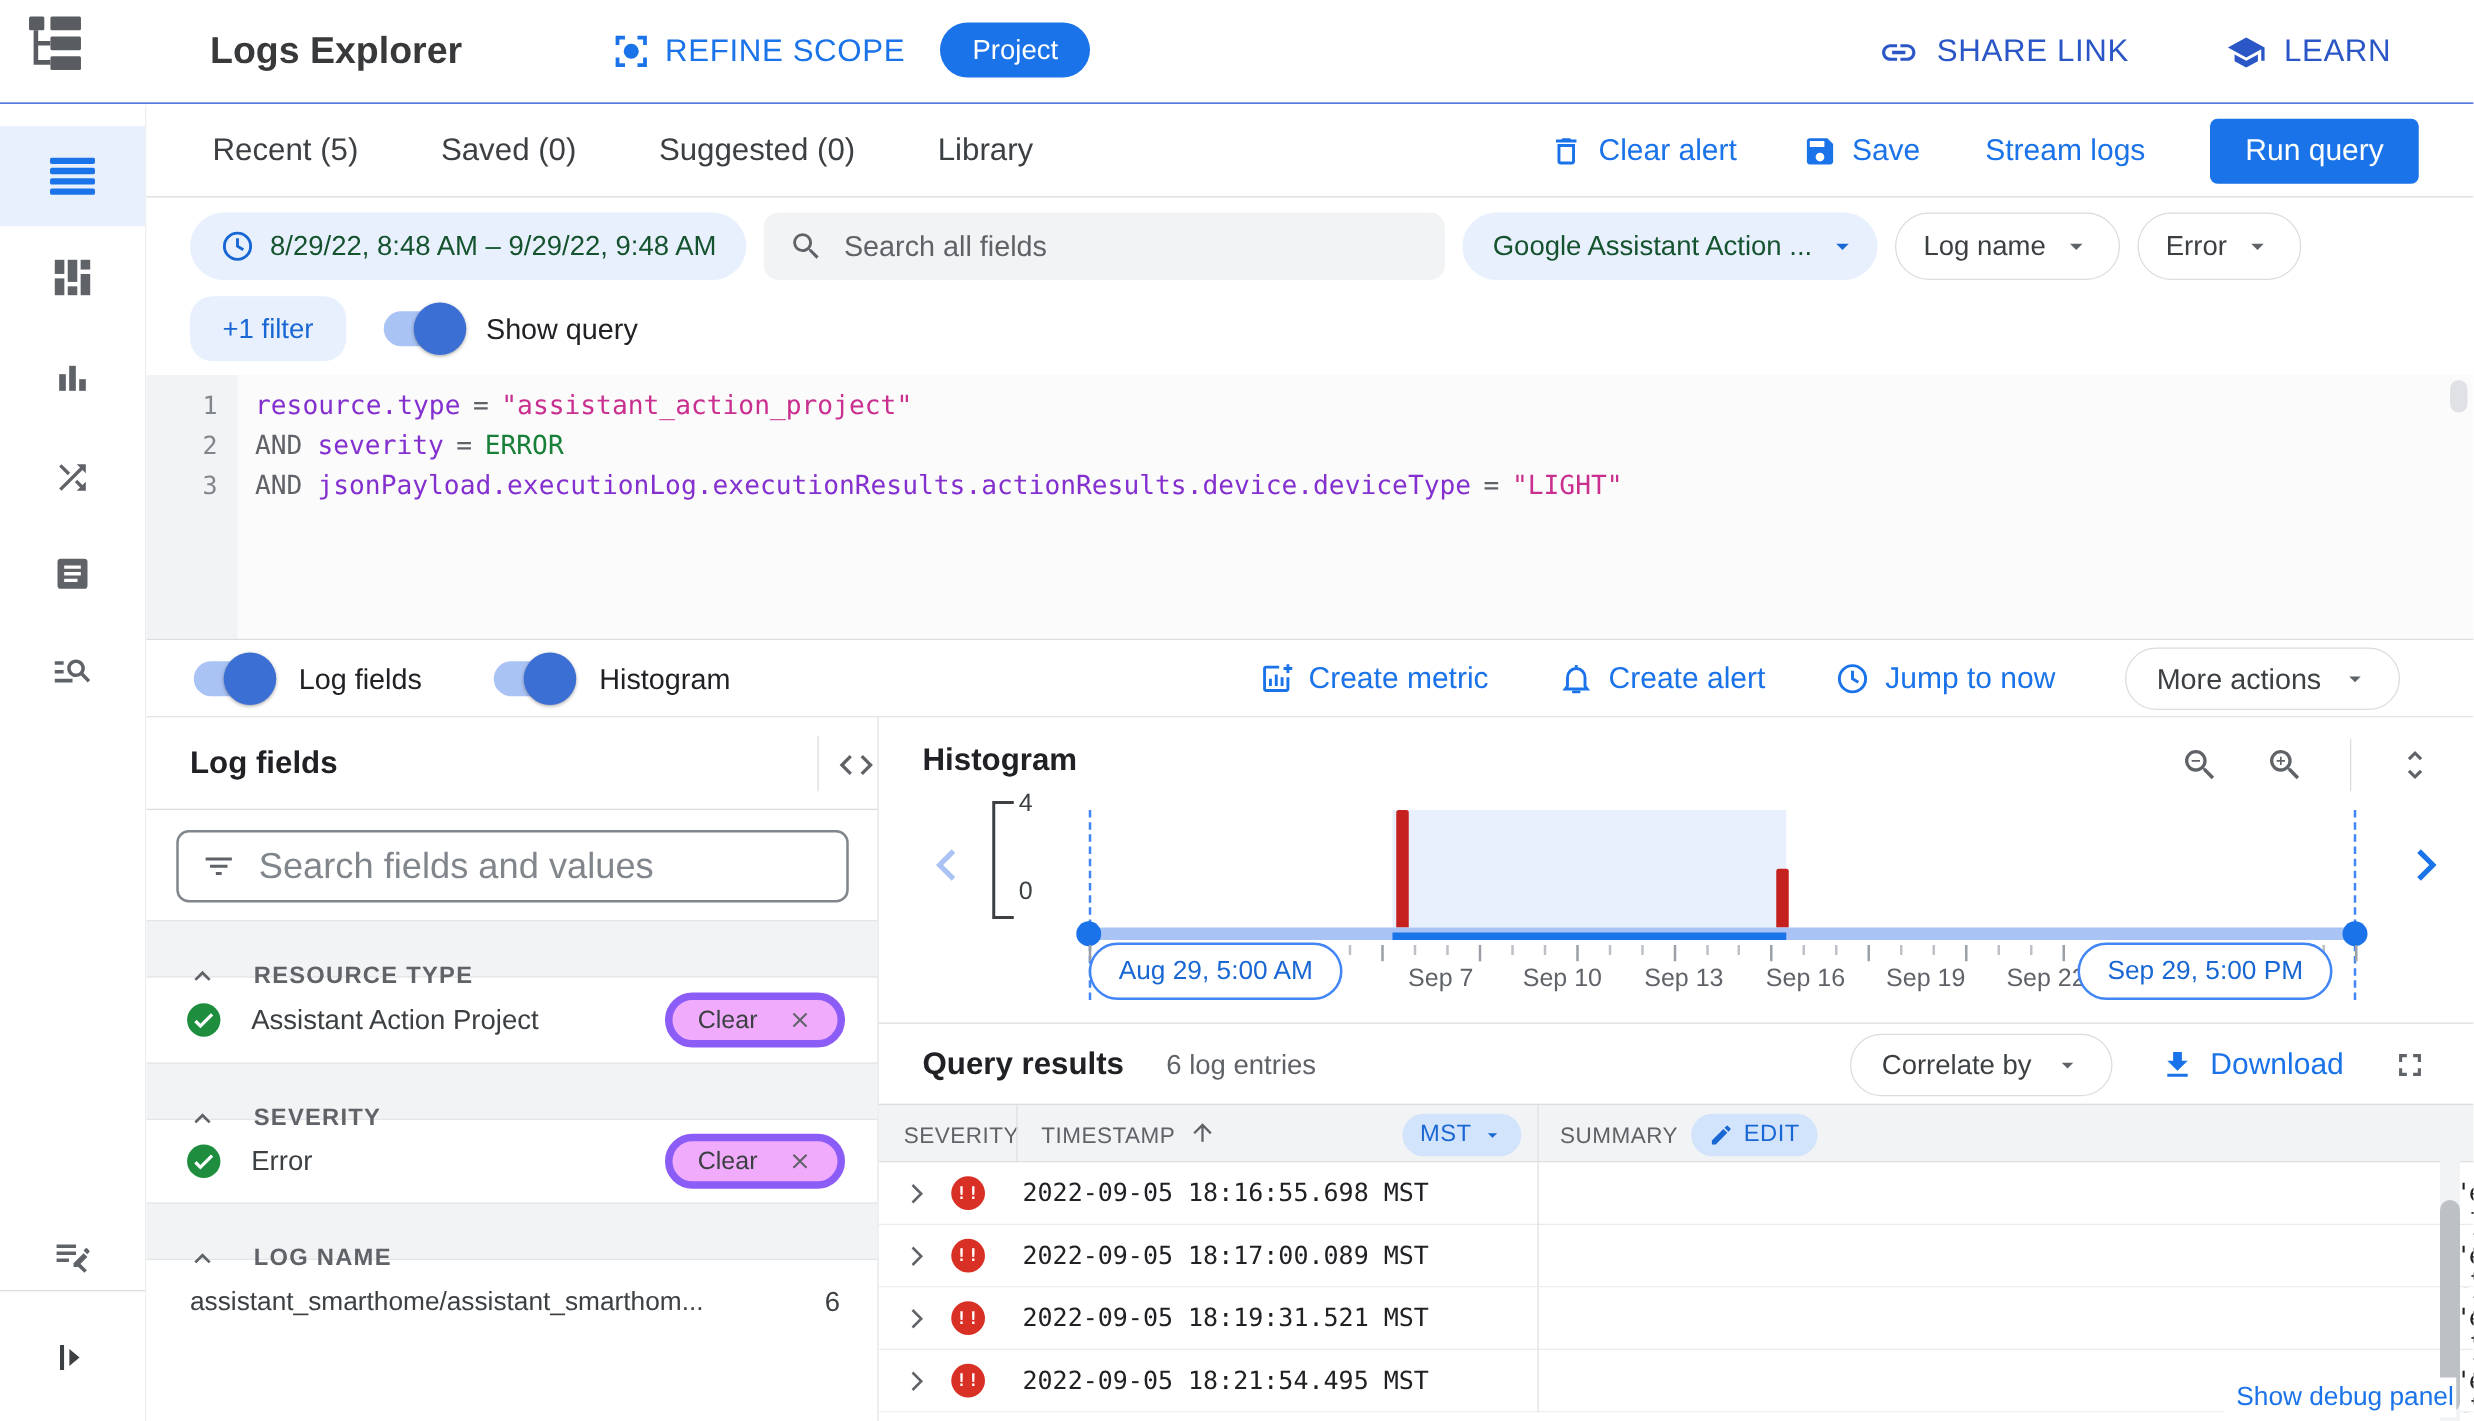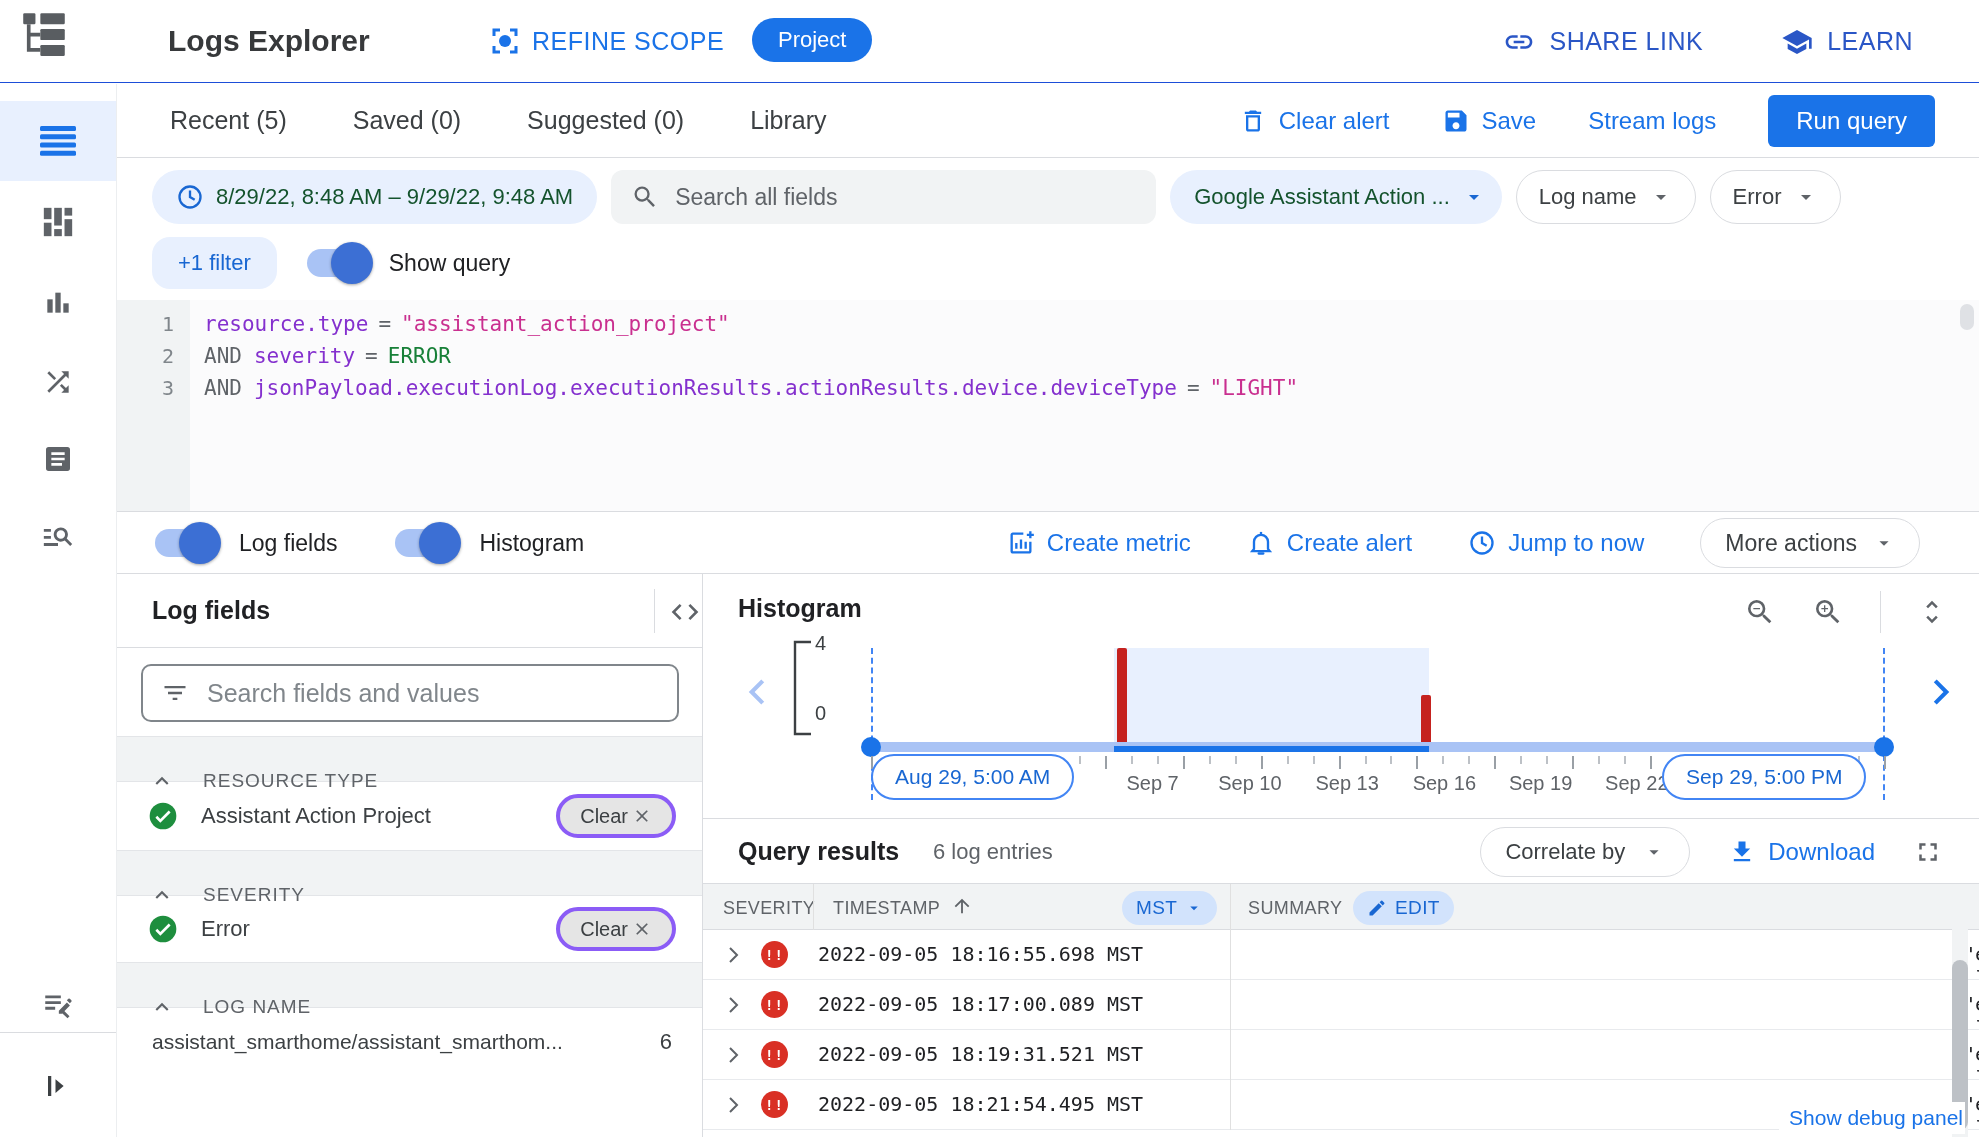--- a/index.html
+++ b/index.html
@@ -74,27 +74,27 @@
   .actright { position:absolute; right:59px; top:0; height:62px; gap:56px; }
   .more-pill { height:50px; padding:0 24px; border:1px solid #dadce0; border-radius:25px; display:flex; align-items:center; gap:16px; font-size:23px; color:#3c4043; cursor:pointer; }
 
   
   .lfpanel { left:117px; top:574px; width:586px; height:563px; background:#fff; border-right:1px solid #dadce0; }
   .lf-head { position:relative; height:74px; border-bottom:1px solid #dadce0; }
   .lf-title { position:absolute; left:35px; top:22px; font-size:25px; font-weight:700; color:#202124; }
   .lf-vdiv { position:absolute; left:537px; top:15px; width:1px; height:44px; background:#dadce0; }
   .lf-code { position:absolute; left:552px; top:22px; cursor:pointer; }
   .lf-search { position:absolute; left:24px; top:90px; width:538px; height:58px; border:2px solid #80868b; border-radius:10px; display:flex; align-items:center; gap:18px; padding:0 18px; }
-  .lf-search input { border:none; outline:none; font-size:25px; color:#3c4043; width:440px; font-family:inherit; background:transparent; }
+  .lf-search input { border:none; outline:none; font-size:29px; color:#3c4043; width:440px; font-family:inherit; background:transparent; }
   .lf-search input::placeholder { color:#80868b; }
   .lf-section { position:absolute; left:0; width:585px; height:46px; background:#f1f3f4; border-top:1px solid #e3e5e8; border-bottom:1px solid #e3e5e8; display:flex; align-items:center; gap:28px; padding-left:32px; cursor:pointer; }
-  .lf-section span { font-size:19px; color:#5f6368; font-weight:400; letter-spacing:1px;margin-top:44px; }
+  .lf-section span { font-size:19px; color:#5f6368; font-weight:700; letter-spacing:1px;margin-top:44px; }
   .lf-item { position:absolute; left:0; width:585px; display:flex; align-items:center; }
   .lf-item .lbl { font-size:22px; color:#3c4043; }
-  .clear-pill { position:absolute; right:26px; height:44px; padding:0 20px; border:4px solid #8b5cf6; border-radius:22px; display:flex; align-items:center; gap:4px; font-size:20px; color:#3c4043; background:#e5e5e5; cursor:pointer; }
+  .clear-pill { position:absolute; right:26px; height:44px; padding:0 20px; border:6px solid #8b5cf6; border-radius:22px; display:flex; align-items:center; gap:24px; font-size:20px; color:#3c4043; background:#f0abfc; cursor:pointer; }
 
   
   .rightpane { left:703px; top:574px; width:1276px; height:563px; background:#fff; }
   .hist-title { position:absolute; left:35px; top:20px; font-size:25px; font-weight:700; color:#202124; }
   .hist-tools { position:absolute; right:32px; top:16px; height:44px; gap:36px; }
   .hist-vdiv { width:1px; height:42px; background:#dadce0; }
   .ybracket { position:absolute; left:84px; top:66px; }
   .ylab { position:absolute; left:112px; font-size:20px; color:#3c4043; }
   .hplot { position:absolute; left:168px; top:74px; width:1013px; height:94px; }
   .hsel { position:absolute; top:0; height:94px; background:#e8f0fe; }

